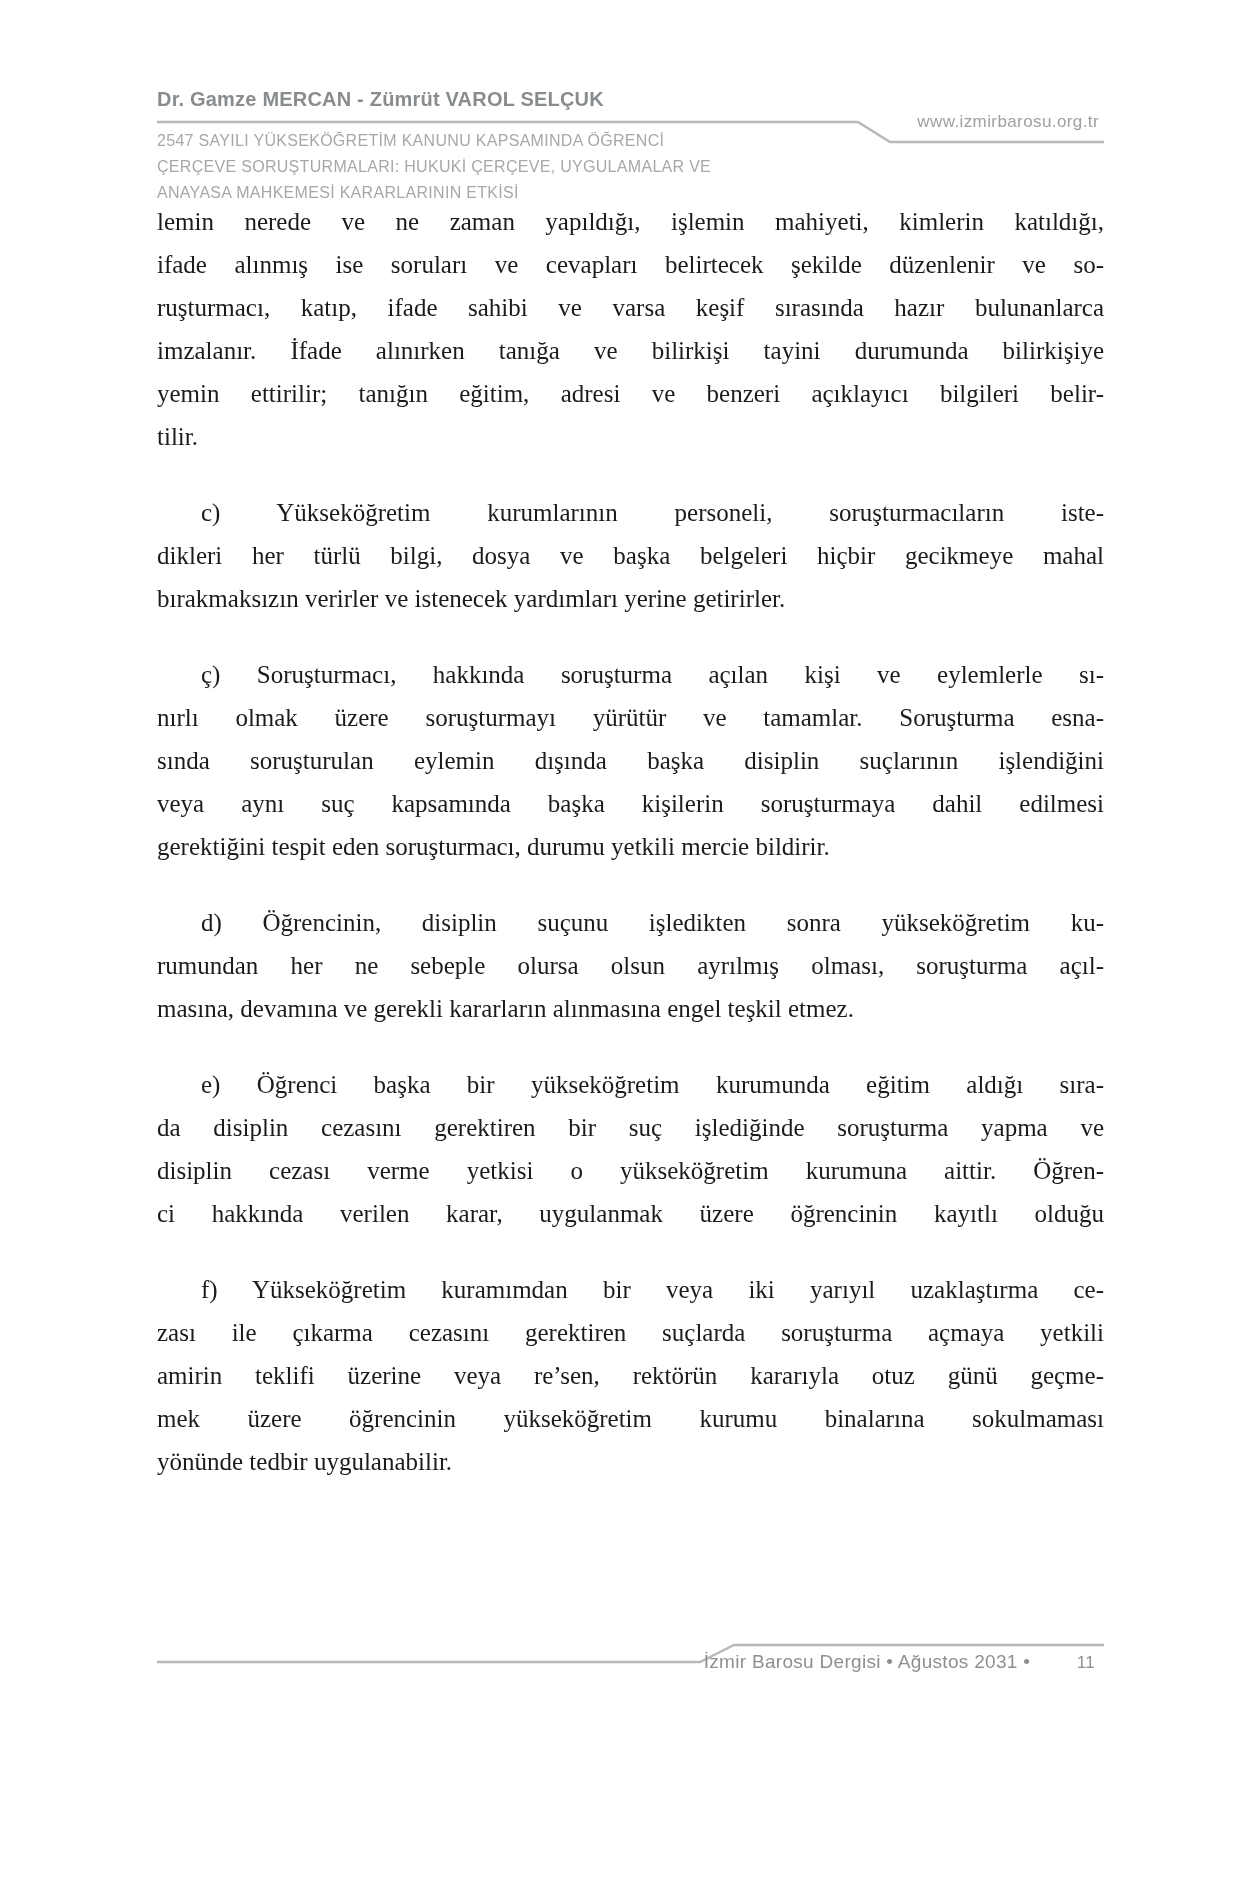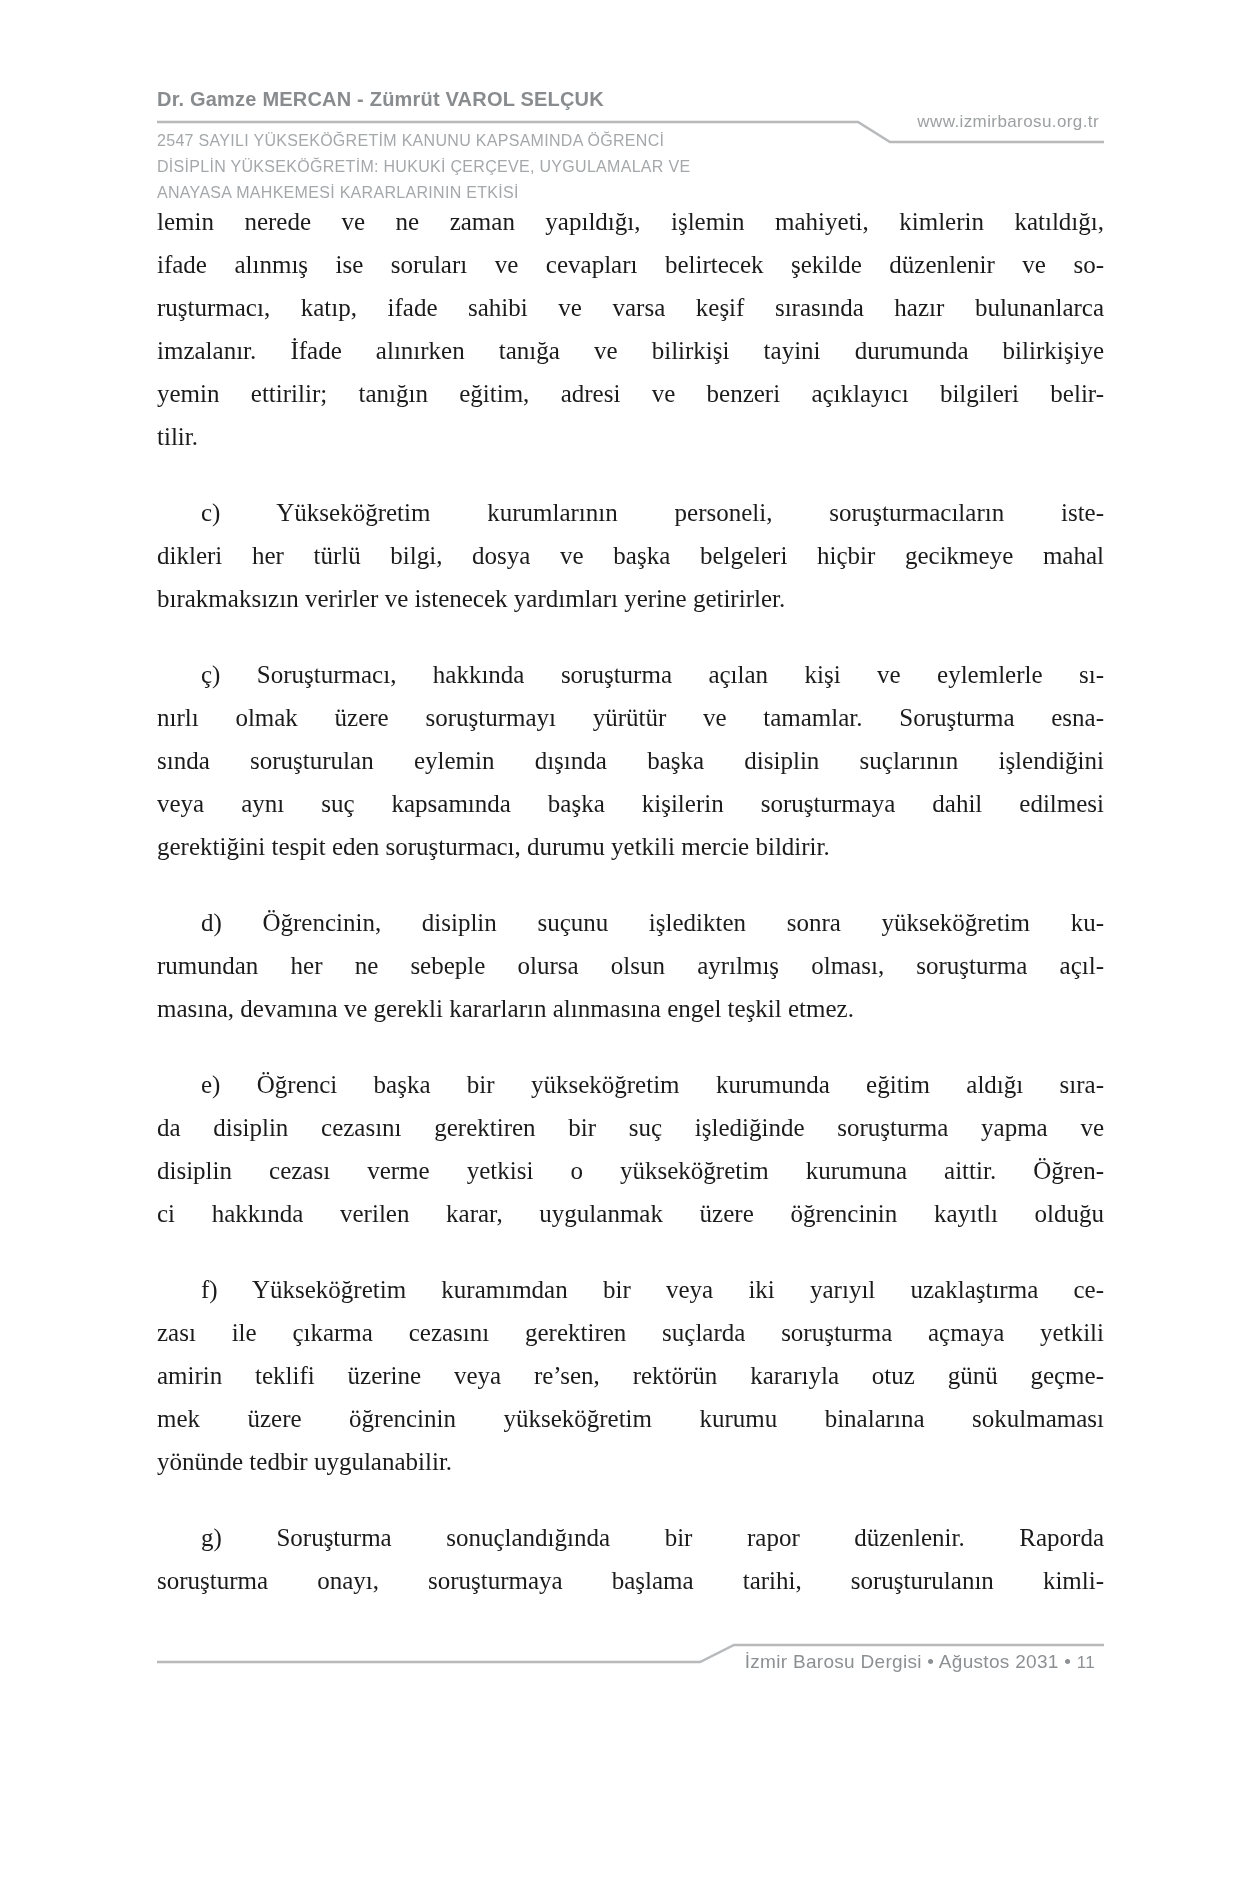--- a/index.html
+++ b/index.html
@@ -73,40 +73,40 @@
     position: absolute;
     right: 156px;
     top: 1650px;
     font-family: "Liberation Sans", sans-serif;
     font-size: 19px;
     line-height: 24px;
     letter-spacing: 0.3px;
     color: #8d9092;
     white-space: nowrap;
   }
-  .footer-text .pagenum { font-size: 17px; }
+  .footer-text .pagenum { font-size: 17px; margin-left: 41px; }
 </style>
 </head>
 <body>
 
 <div class="page">
 
   <svg class="header-rule-svg" viewBox="0 0 1260 1890" xmlns="http://www.w3.org/2000/svg">
     <polyline points="157,122 858,122 890,142 1104,142" fill="none" stroke="#b7b9bb" stroke-width="2.5"></polyline>
   </svg>
 
   <svg class="footer-rule-svg" viewBox="0 0 1260 1890" xmlns="http://www.w3.org/2000/svg">
     <polyline points="157,1662 700,1662 734,1645 1104,1645" fill="none" stroke="#b7b9bb" stroke-width="2.5"></polyline>
   </svg>
 
   <div class="authors">Dr. Gamze MERCAN - Zümrüt VAROL SELÇUK</div>
   <div class="website">www.izmirbarosu.org.tr</div>
   <div class="doc-title">
     <div>2547 SAYILI YÜKSEKÖĞRETİM KANUNU KAPSAMINDA ÖĞRENCİ</div>
-    <div>DİSİPLİN YÜKSEKÖĞRETİM: HUKUKİ ÇERÇEVE, UYGULAMALAR VE</div>
+    <div>ÇERÇEVE SORUŞTURMALARI: HUKUKİ ÇERÇEVE, UYGULAMALAR VE</div>
     <div>ANAYASA MAHKEMESİ KARARLARININ ETKİSİ</div>
   </div>
 
   <div class="body-text">
       <div class="para">
         <div class="tline">lemin nerede ve ne zaman yapıldığı, işlemin mahiyeti, kimlerin katıldığı,</div>
         <div class="tline">ifade alınmış ise soruları ve cevapları belirtecek şekilde düzenlenir ve so-</div>
         <div class="tline">ruşturmacı, katıp, ifade sahibi ve varsa keşif sırasında hazır bulunanlarca</div>
         <div class="tline">imzalanır. İfade alınırken tanığa ve bilirkişi tayini durumunda bilirkişiye</div>
         <div class="tline">yemin ettirilir; tanığın eğitim, adresi ve benzeri açıklayıcı bilgileri belir-</div>
@@ -135,24 +135,20 @@
         <div class="tline">disiplin cezası verme yetkisi o yükseköğretim kurumuna aittir. Öğren-</div>
         <div class="tline">ci hakkında verilen karar, uygulanmak üzere öğrencinin kayıtlı olduğu</div>
       </div>
       <div class="para indent">
         <div class="tline">f) Yükseköğretim kuramımdan bir veya iki yarıyıl uzaklaştırma ce-</div>
         <div class="tline">zası ile çıkarma cezasını gerektiren suçlarda soruşturma açmaya yetkili</div>
         <div class="tline">amirin teklifi üzerine veya re’sen, rektörün kararıyla otuz günü geçme-</div>
         <div class="tline">mek üzere öğrencinin yükseköğretim kurumu binalarına sokulmaması</div>
         <div class="tline endline">yönünde tedbir uygulanabilir.</div>
       </div>
-      <div class="para indent">
-        <div class="tline">g) Soruşturma sonuçlandığında bir rapor düzenlenir. Raporda</div>
-        <div class="tline">soruşturma onayı, soruşturmaya başlama tarihi, soruşturulanın kimli-</div>
-      </div>
     </div>
 
   <div class="footer-text">
     <span>İzmir Barosu Dergisi • Ağustos 2031 •</span>
     <span class="pagenum">11</span>
   </div>
 
 </div>
 
 </body></html>

